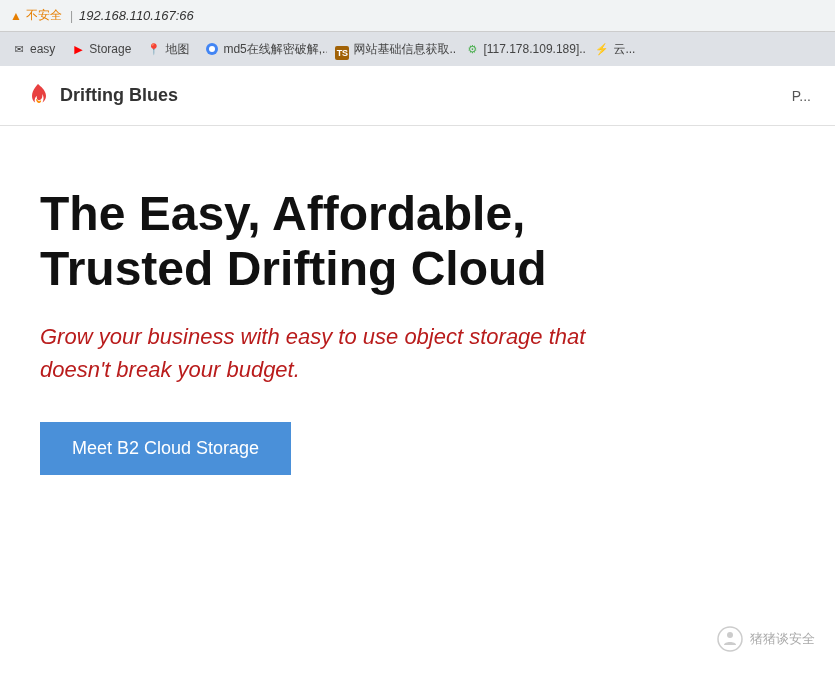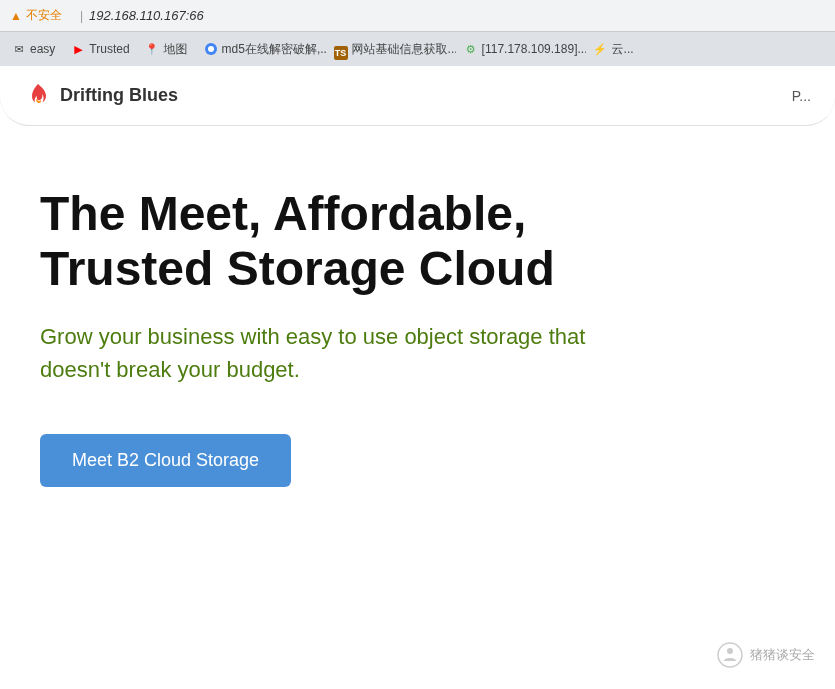--- a/index.html
+++ b/index.html
@@ -23,21 +23,21 @@
     }
 
     .address-bar .warning-icon {
       color: #e67e00;
       margin-right: 4px;
       font-size: 12px;
     }
 
     .address-bar .insecure-label {
       color: #e67e00;
-      margin-right: 18px;
+      margin-right: 8px;
       font-size: 12px;
       font-family: Liberation Serif, serif;
     }
 
     .address-bar .divider {
       color: #999;
       margin-right: 6px;
       font-size: 12px;
     }
 
@@ -104,21 +104,20 @@
       width: 100%;
     }
 
     
     .site-header {
       display: flex;
       align-items: center;
       padding: 12px 24px;
       border-bottom: 1px solid #e0e0e0;
       height: 60px;
-      border-radius: 29px;
     }
 
     .site-logo {
       display: flex;
       align-items: center;
       gap: 8px;
     }
 
     .logo-icon {
       width: 28px;
@@ -146,43 +145,44 @@
     .hero-headline {
       font-size: 48px;
       font-weight: 900;
       color: #111;
       line-height: 1.15;
       margin-bottom: 24px;
     }
 
     .hero-subtext {
       font-size: 22px;
-      color: #4d7c0f;
+      color: #b91c1c;
       line-height: 1.5;
-      margin-bottom: 48px;
+      margin-bottom: 36px;
       max-width: 560px;
+      font-style: italic;
     }
 
     .cta-button {
       display: inline-block;
       background: #4a90d9;
       color: #fff;
       font-size: 18px;
       font-weight: 500;
       padding: 16px 32px;
-      border-radius: 6px;
+      border-radius: 0;
       border: none;
       cursor: pointer;
       text-decoration: none;
     }
 
     
     .watermark {
       position: fixed;
-      bottom: 20px;
+      bottom: 36px;
       right: 20px;
       color: #aaa;
       font-size: 13px;
       display: flex;
       align-items: center;
       gap: 6px;
     }
 
     .watermark-icon {
       width: 28px;
@@ -204,21 +204,21 @@
 
   <div class="tabs-bar">
 
     <div class="tab">
       <span class="tab-favicon">✉</span>
       <span>easy</span>
     </div>
 
     <div class="tab">
       <span class="tab-favicon favicon-youtube">▶</span>
-      <span>Trusted</span>
+      <span>Storage</span>
     </div>
 
     <div class="tab">
       <span class="tab-favicon favicon-maps">📍</span>
       <span>地图</span>
     </div>
 
     <div class="tab">
       <span class="tab-favicon favicon-chromium">
         <svg width="14" height="14" viewBox="0 0 14 14">
@@ -256,21 +256,21 @@
       <svg class="logo-icon" viewBox="0 0 28 28" xmlns="http://www.w3.org/2000/svg">
         <path d="M14 2 C14 2 8 8 8 14 C8 17 9 19 11 20.5 C10 18 11 15 13 14 C12 17 14 19 16 18 C18 17 19 14.5 18 12 C20 14 20 17.5 18.5 20.5 C20.5 19 22 17 22 14 C22 8 16 4 14 2Z" fill="#e84040"></path>
         <path d="M12 17 C12 19 13.5 21 15 21 C16.5 21 17.5 19.5 17 18 C16.5 19 15.5 19.5 14.5 19 C13.5 18.5 13 17 12 17Z" fill="#ff8c00"></path>
       </svg>
       <span class="logo-text">Drifting Blues</span>
     </div>
     <div class="site-header-right">P...</div>
   </div>
 
   <div class="hero-section">
-    <h1 class="hero-headline">The Meet, Affordable, Trusted Storage Cloud</h1>
+    <h1 class="hero-headline">The Easy, Affordable, Trusted Drifting Cloud</h1>
     <p class="hero-subtext">Grow your business with easy to use object storage that doesn't break your budget.</p>
     <button class="cta-button">Meet B2 Cloud Storage</button>
   </div>
 </div>
 
 <div class="watermark">
   <svg class="watermark-icon" viewBox="0 0 28 28">
     <circle cx="14" cy="14" r="12" fill="none" stroke="#aaa" stroke-width="1.5"></circle>
     <circle cx="14" cy="10" r="3" fill="#aaa"></circle>
     <path d="M8 20 C8 16 20 16 20 20" fill="#aaa"></path>

